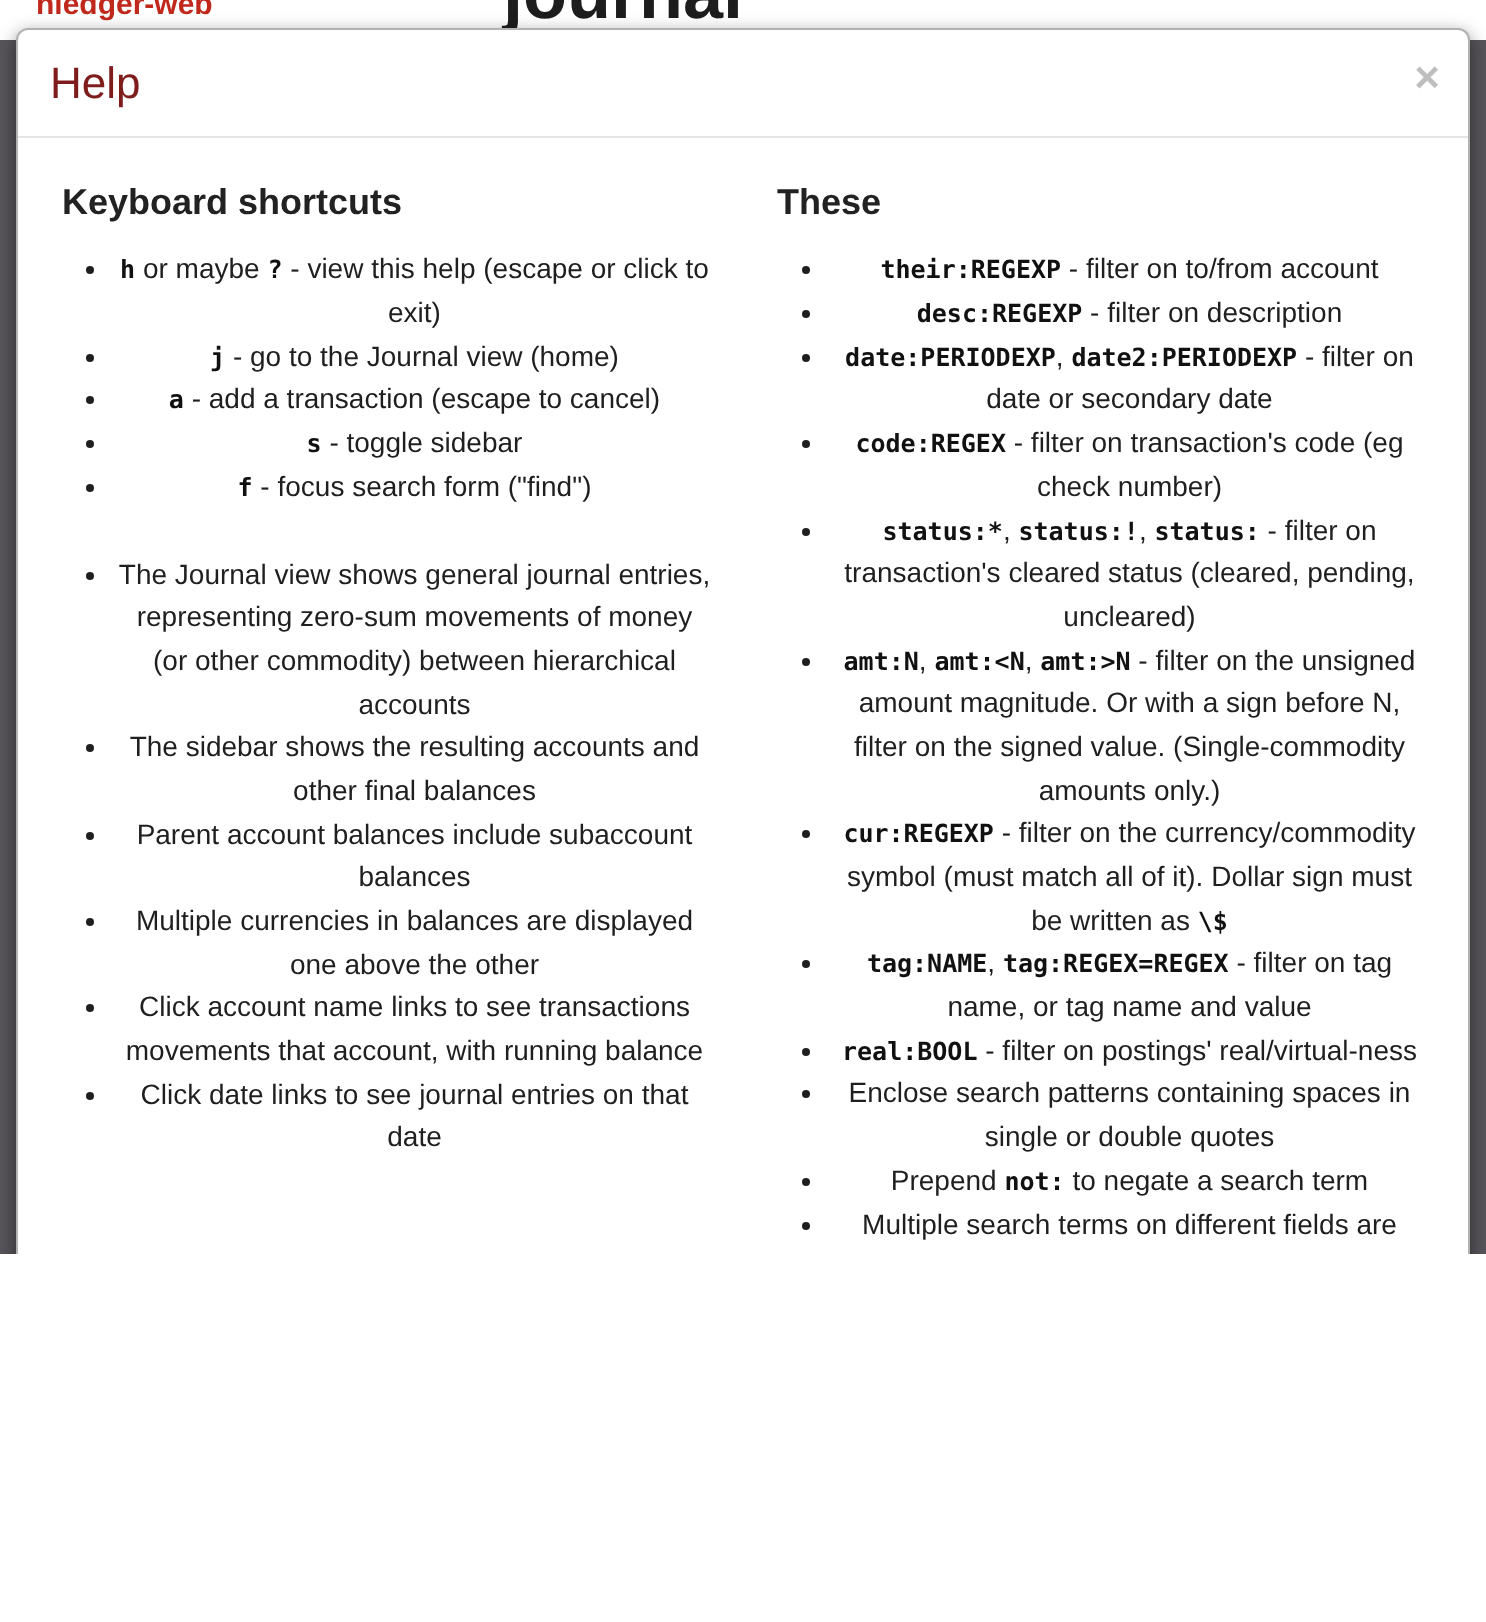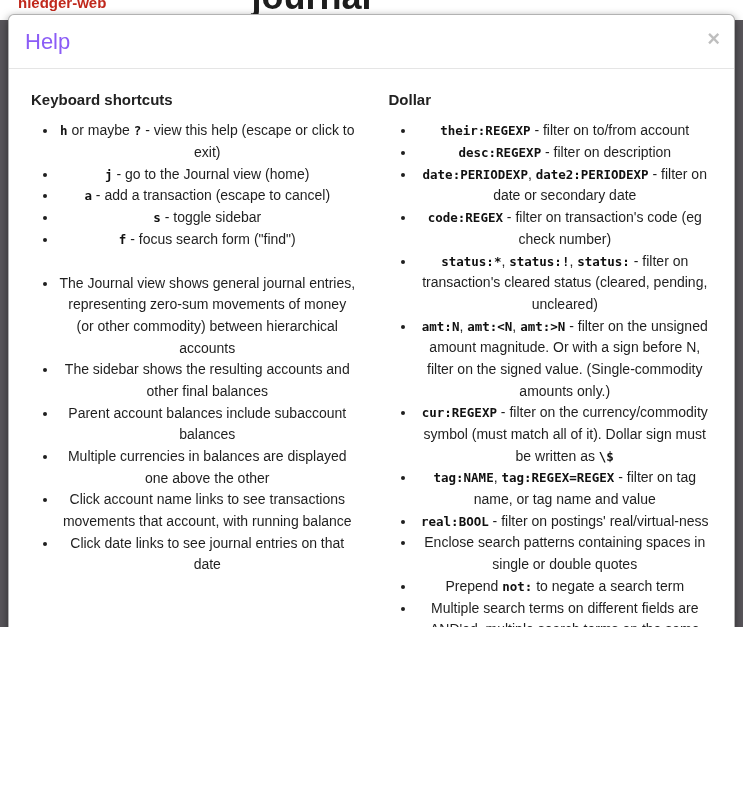--- a/index.html
+++ b/index.html
@@ -68,21 +68,21 @@
   }
   .modal-header {
     position: relative;
     padding: 14px 16px 13px;
     border-bottom: 1px solid #e5e5e5;
   }
   .modal-title {
     margin: 0;
     font-size: 22px;
     font-weight: 500;
-    color: #8b5cf6;
+    color: #7f1d1d;
     line-height: 1.2;
   }
   .close-btn {
     position: absolute;
     top: 13px;
     right: 14px;
     border: none;
     background: transparent;
     padding: 0;
     font-size: 22px;
@@ -93,21 +93,21 @@
     cursor: pointer;
   }
   .modal-body {
     padding: 16px 20px 16px 22px;
     display: flex;
     gap: 32px;
   }
   .help-col { flex: 1; min-width: 0; }
 
   .section-heading {
-    font-size: 15px;
+    font-size: 18px;
     font-weight: bold;
     color: #222222;
     margin: 6px 0 12px;
   }
   ul.help-list {
     margin: 0 0 22px;
     padding-left: 27px;
     font-size: 14px;
     line-height: 1.55;
     color: #1f1f1f;
@@ -152,21 +152,21 @@
           <ul class="help-list">
             <li>The Journal view shows general journal entries, representing zero-sum movements of money (or other commodity) between hierarchical accounts</li>
             <li>The sidebar shows the resulting accounts and other final balances</li>
             <li>Parent account balances include subaccount balances</li>
             <li>Multiple currencies in balances are displayed one above the other</li>
             <li>Click account name links to see transactions movements that account, with running balance</li>
             <li>Click date links to see journal entries on that date</li>
           </ul>
         </div>
       <div class="help-col">
-          <div class="section-heading">Dollar</div>
+          <div class="section-heading">These</div>
           <ul class="help-list">
             <li><code>their:REGEXP</code> - filter on to/from account</li>
             <li><code>desc:REGEXP</code> - filter on description</li>
             <li><code>date:PERIODEXP</code>, <code>date2:PERIODEXP</code> - filter on date or secondary date</li>
             <li><code>code:REGEX</code> - filter on transaction's code (eg check number)</li>
             <li><code>status:*</code>, <code>status:!</code>, <code>status:</code> - filter on transaction's cleared status (cleared, pending, uncleared)</li>
             <li><code>amt:N</code>, <code>amt:&lt;N</code>, <code>amt:&gt;N</code> - filter on the unsigned amount magnitude. Or with a sign before N, filter on the signed value. (Single-commodity amounts only.)</li>
             <li><code>cur:REGEXP</code> - filter on the currency/commodity symbol (must match all of it). Dollar sign must be written as <code>\$</code></li>
             <li><code>tag:NAME</code>, <code>tag:REGEX=REGEX</code> - filter on tag name, or tag name and value</li>
             <li><code>real:BOOL</code> - filter on postings' real/virtual-ness</li>

